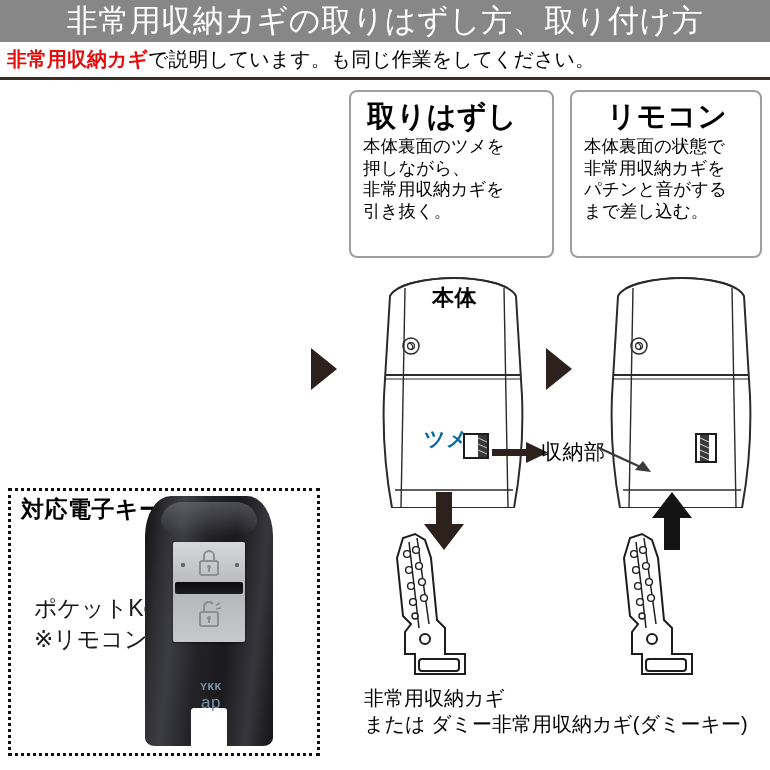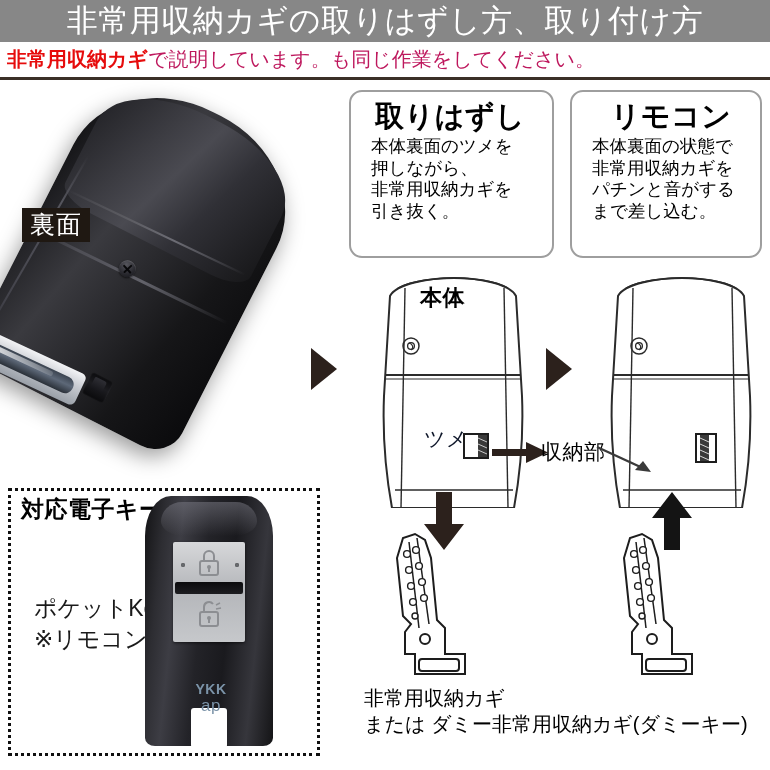--- a/index.html
+++ b/index.html
@@ -46,21 +46,21 @@
     white-space: nowrap;
     padding-left: 7px;
     box-sizing: border-box;
   }
   .sub-red {
     color: #e60c0c;
     font-size: 20px;
     font-weight: bold;
   }
   .sub-gray {
-    color: #be185d;
+    color: #000000;
     font-size: 20px;
     font-weight: 500;
   }
   .header-rule {
     position: absolute;
     left: 0; top: 77px;
     width: 770px; height: 3px;
     background: #3b3028;
   }
 
@@ -199,23 +199,23 @@
     border-color: transparent transparent transparent #2c211c;
   }
   #tri-left-col  { left: 311px; top: 348px; }
   #tri-right-col { left: 546px; top: 348px; }
 
   
   .card {
     position: absolute;
     background: #ffffff;
     border: 2px solid #9e9e9e;
-    border-radius: 13px;
+    border-radius: 8px;
     box-sizing: border-box;
-    padding: 8px 10px 6px 20px;
+    padding: 8px 10px 6px 12px;
   }
   #card-remove { left: 349px; top: 90px; width: 205px; height: 168px; }
   #card-attach { left: 570px; top: 90px; width: 192px; height: 168px; }
   .card-title {
     color: #000000;
     font-size: 29px;
     font-weight: bold;
     line-height: 1.12;
     letter-spacing: 0.5px;
     margin-bottom: 4px;
@@ -238,27 +238,27 @@
   #linedraw-left  { left: 368px; top: 276px; }
   #linedraw-right { left: 596px; top: 276px; }
 
   .label-honntai {
     position: absolute;
     color: #000000;
     font-size: 22px;
     font-weight: bold;
     letter-spacing: 0.5px;
   }
-  #label-honntai { left: 420px; top: 283px; }
+  #label-honntai { left: 432px; top: 283px; }
 
   .label-tsume {
     position: absolute;
-    color: #0f172a;
+    color: #0369a1;
     font-size: 21px;
-    font-weight: 400;
+    font-weight: 700;
     letter-spacing: 0.5px;
   }
   #label-tsume { left: 424px; top: 425px; }
 
   .label-shuunoubu {
     position: absolute;
     color: #000000;
     font-size: 21px;
     font-weight: 400;
     letter-spacing: 0.5px;
@@ -370,56 +370,39 @@
   #remote-dot-l { left: 36px; top: 67px; }
   #remote-dot-r { left: 90px; top: 67px; }
   .remote-logo {
     position: absolute;
     left: 44px; top: 186px;
     width: 44px;
     text-align: center;
     color: #7b93a8;
     line-height: 1;
   }
-  .remote-logo .ykk { font-size: 14px; font-weight: bold; letter-spacing: .5px; display: block; }
+  .remote-logo .ykk { font-size: 11px; font-weight: bold; letter-spacing: .5px; display: block; font-family: Liberation Mono, monospace; }
   .remote-logo .ap  { font-size: 17px; font-weight: normal; letter-spacing: .5px; display: block; margin-top: 1px; }
 </style>
 </head>
 <body>
 
 <div id="page">
 
   <div class="header-bar">
     <div class="header-title">非常用収納カギの取りはずし方、取り付け方</div>
   </div>
 
   <div class="subheader">
     <span class="sub-red">非常用収納カギ</span>
     <span class="sub-gray">で説明しています。</span>
     <span class="sub-gray">も同じ作業をしてください。</span>
   </div>
   <div class="header-rule"></div>
 
-  <div class="photo-stage">
-    <div class="fob-body">
-      <div class="fob-shell"></div>
-      <div class="fob-top-face"></div>
-      <div class="fob-seam-top"></div>
-      <div class="fob-seam-mid"></div>
-      <div class="fob-edge-left"></div>
-      <div class="fob-screw"></div>
-      <div class="fob-tab"></div>
-      <div class="fob-keyedge">
-        <div class="fob-keyedge-outer"></div>
-        <div class="fob-keyedge-inner"></div>
-        <div class="fob-keyedge-gloss"></div>
-      </div>
-    </div>
-    <div class="urame-badge">裏面</div>
-  </div>
 
   <div class="tri-right" id="tri-left-col"></div>
   <div class="tri-right" id="tri-right-col"></div>
 
   <div class="card" id="card-remove">
     <div class="card-title">取りはずし</div>
     <div class="card-body">本体裏面のツメを
 押しながら、
 非常用収納カギを
 引き抜く。</div>

